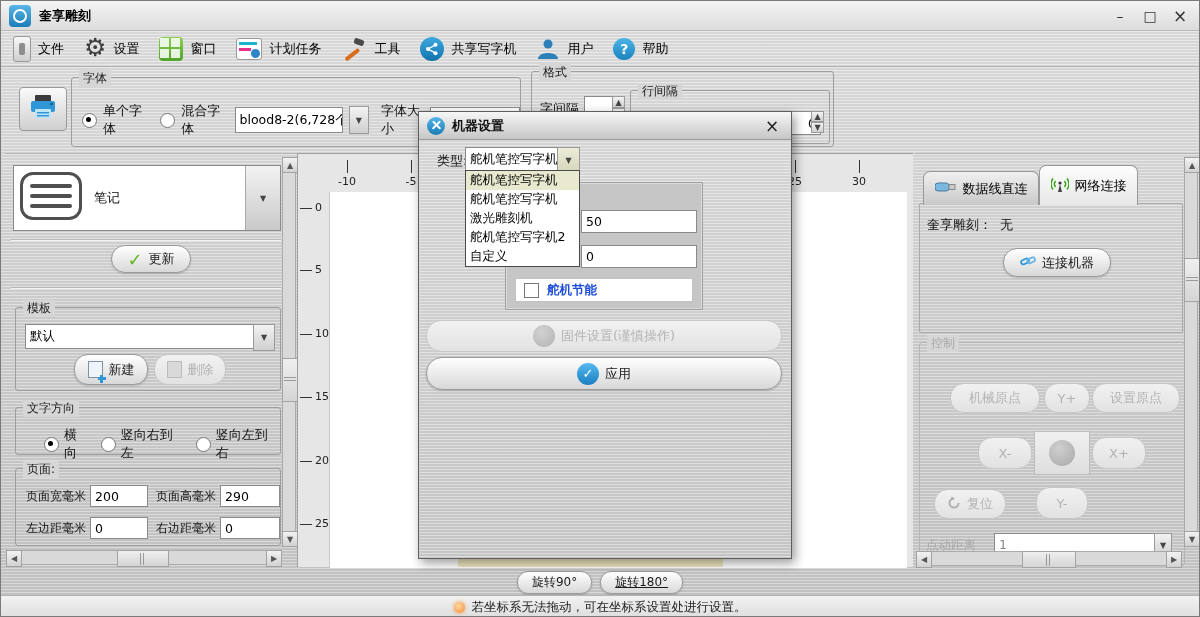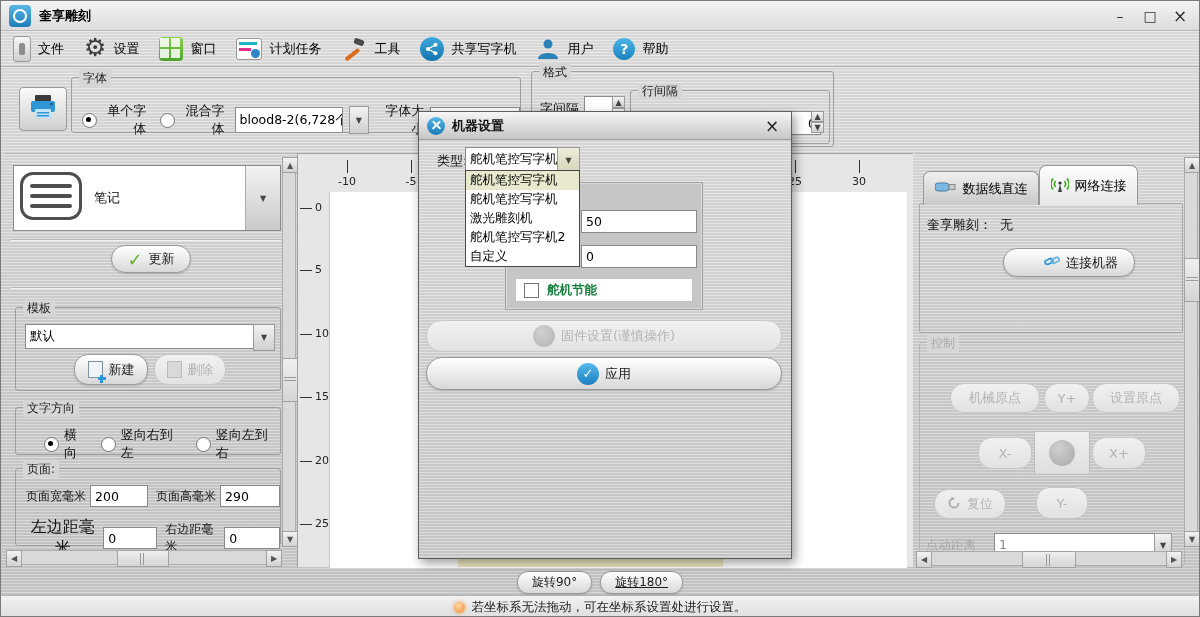--- a/index.html
+++ b/index.html
@@ -154,21 +154,21 @@
         <rect x="7" y="1" width="16" height="7" rx="1" fill="#3b3b3b"></rect>
         <rect x="3" y="7" width="24" height="11" rx="2" fill="#2f96d8"></rect>
         <rect x="22" y="9" width="3" height="2" fill="#1b5f8c"></rect>
         <rect x="7" y="15" width="16" height="9" rx="1" fill="#bfe3f7"></rect>
         <rect x="9" y="18" width="12" height="1.5" fill="#2f96d8"></rect>
         <rect x="9" y="21" width="12" height="1.5" fill="#2f96d8"></rect>
       </svg>
     </span>
   </div>
 
-  <div class="abs groupbox" style="left:70px;top:76px;width:450px;height:56px;text-align:right;">
+  <div class="abs groupbox" style="left:70px;top:76px;width:450px;height:70px;">
     <span class="glabel">字体</span>
     <div class="row" style="position:absolute;left:10px;top:24px;gap:6px;">
       <span class="radio sel"></span>
       <span class="txt">单个字体</span>
       <span class="radio" style="margin-left:8px;"></span>
       <span class="txt">混合字体</span>
       <span class="tfield" style="width:118px;height:24px;margin-left:4px;">blood8-2(6,728个)</span>
       <span class="combo-arrow g-down" style="width:22px;height:26px;"></span>
       <span class="txt" style="margin-left:6px;">字体大小</span>
       <span class="tfield" style="width:96px;height:24px;">95.2</span>
@@ -246,21 +246,21 @@
 
     <div class="abs groupbox" style="left:10px;top:314px;width:266px;height:78px;">
       <span class="glabel">页面:</span>
       <div class="row" style="position:absolute;left:10px;top:16px;gap:4px;">
         <span class="txt" style="font-size:12px;">页面宽毫米</span>
         <span class="tfield" style="width:48px;height:20px;">200</span>
         <span class="txt" style="font-size:12px;margin-left:4px;">页面高毫米</span>
         <span class="tfield" style="width:50px;height:20px;">290</span>
       </div>
       <div class="row" style="position:absolute;left:10px;top:48px;gap:4px;">
-        <span class="txt" style="font-size:16px;text-align:center;">左边距毫米</span>
+        <span class="txt" style="font-size:12px;text-align:center;">左边距毫米</span>
         <span class="tfield" style="width:48px;height:20px;">0</span>
         <span class="txt" style="font-size:12px;margin-left:4px;">右边距毫米</span>
         <span class="tfield" style="width:50px;height:20px;">0</span>
       </div>
     </div>
 
     <div class="abs sbtrack" style="left:277px;top:3px;width:14px;height:390px;">
       <span class="sbbtn g-up" style="position:absolute;left:-1px;top:-1px;width:14px;height:14px;"></span>
       <span class="sbthumb" style="position:absolute;left:-1px;top:200px;width:14px;height:42px;">
           <span class="gripH"></span>
@@ -338,21 +338,21 @@
         </svg>
       </span>
       <span>网络连接</span>
     </div>
 
     <div class="row" style="position:absolute;left:12px;top:62px;gap:8px;">
       <span class="txt">奎享雕刻：</span>
       <span class="txt">无</span>
     </div>
 
-    <div class="pill" style="position:absolute;left:88px;top:94px;width:106px;height:27px;padding-left:24px;">
+    <div class="pill" style="position:absolute;left:88px;top:94px;width:106px;height:27px;">
       <span>
         <svg width="16" height="14" viewBox="0 0 16 14">
           <rect x="0.8" y="5.2" width="8" height="4.4" rx="2.2" transform="rotate(-25 5 7)" fill="none" stroke="#2f96d8" stroke-width="1.8"></rect>
           <rect x="7.2" y="4.2" width="8" height="4.4" rx="2.2" transform="rotate(-25 11 6.5)" fill="none" stroke="#6ab6e4" stroke-width="1.8"></rect>
         </svg>
       </span>
       <span>连接机器</span>
     </div>
 
     <div class="groupbox" style="position:absolute;left:4px;top:188px;width:264px;height:222px;border-color:#b5b5b5;">
@@ -437,21 +437,21 @@
 
     <span class="txt" style="position:absolute;left:18px;top:40px;">类型:</span>
     <span class="tfield" style="position:absolute;left:46px;top:35px;width:92px;height:22px;font-size:12.5px;">舵机笔控写字机</span>
     <span class="combo-arrow g-down" style="position:absolute;left:138px;top:35px;width:21px;height:24px;background:linear-gradient(180deg,#ececd8,#d6d6bc);"></span>
 
     <div style="position:absolute;left:86px;top:70px;width:196px;height:126px;background:#c6c6c6;border:1px solid #a0a0a0;box-shadow:inset 0 0 0 1px #dadada;">
       <span class="tfield" style="position:absolute;left:75px;top:27px;width:106px;height:21px;">50</span>
       <span class="tfield" style="position:absolute;left:75px;top:62px;width:106px;height:21px;">0</span>
       <div style="position:absolute;left:9px;top:95px;width:178px;height:24px;background:#fff;border:1px solid #c2c2c2;display:flex;align-items:center;gap:8px;padding-left:8px;box-sizing:border-box;">
         <span class="checkbox"></span>
-        <span style="font-size:12.5px;font-weight:bold;color:#15803d;">舵机节能</span>
+        <span style="font-size:12.5px;font-weight:bold;color:#1d4ed8;">舵机节能</span>
       </div>
     </div>
 
     <div class="ddlist" style="left:46px;top:58px;width:113px;">
       <div class="dditem hl">
           <span>舵机笔控写字机</span>
         </div>
       <div class="dditem">
           <span>舵机笔控写字机</span>
         </div>

